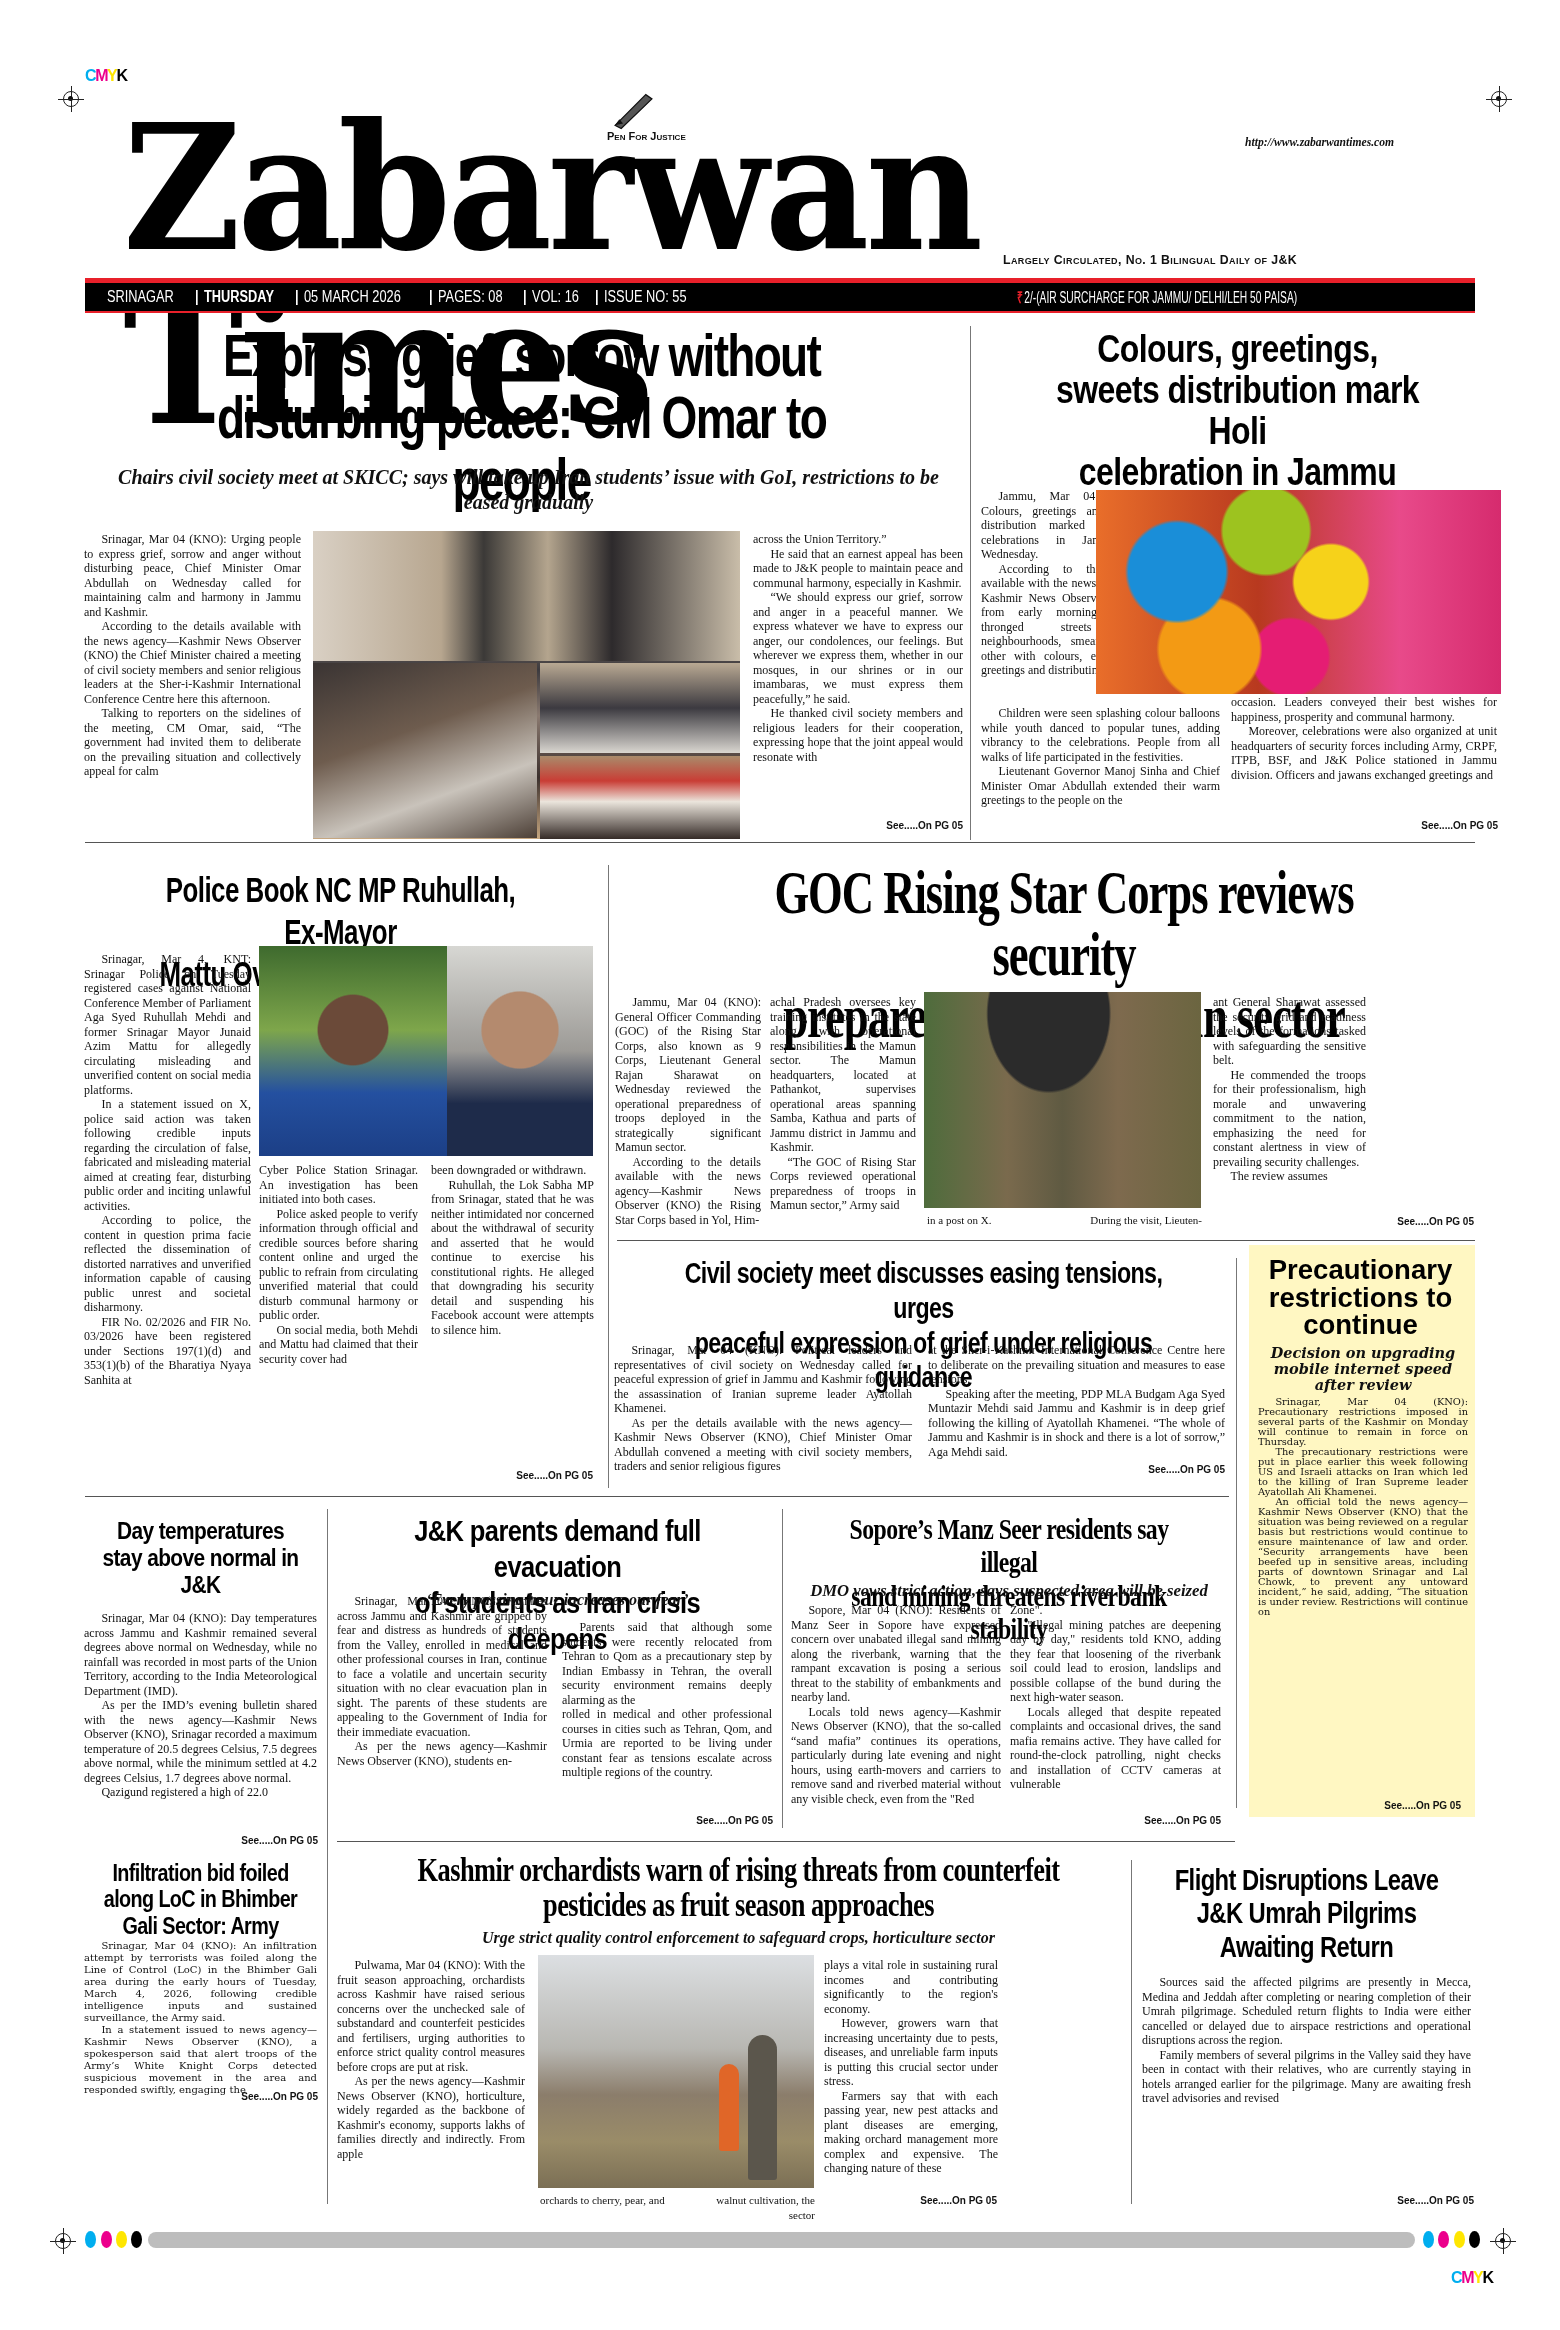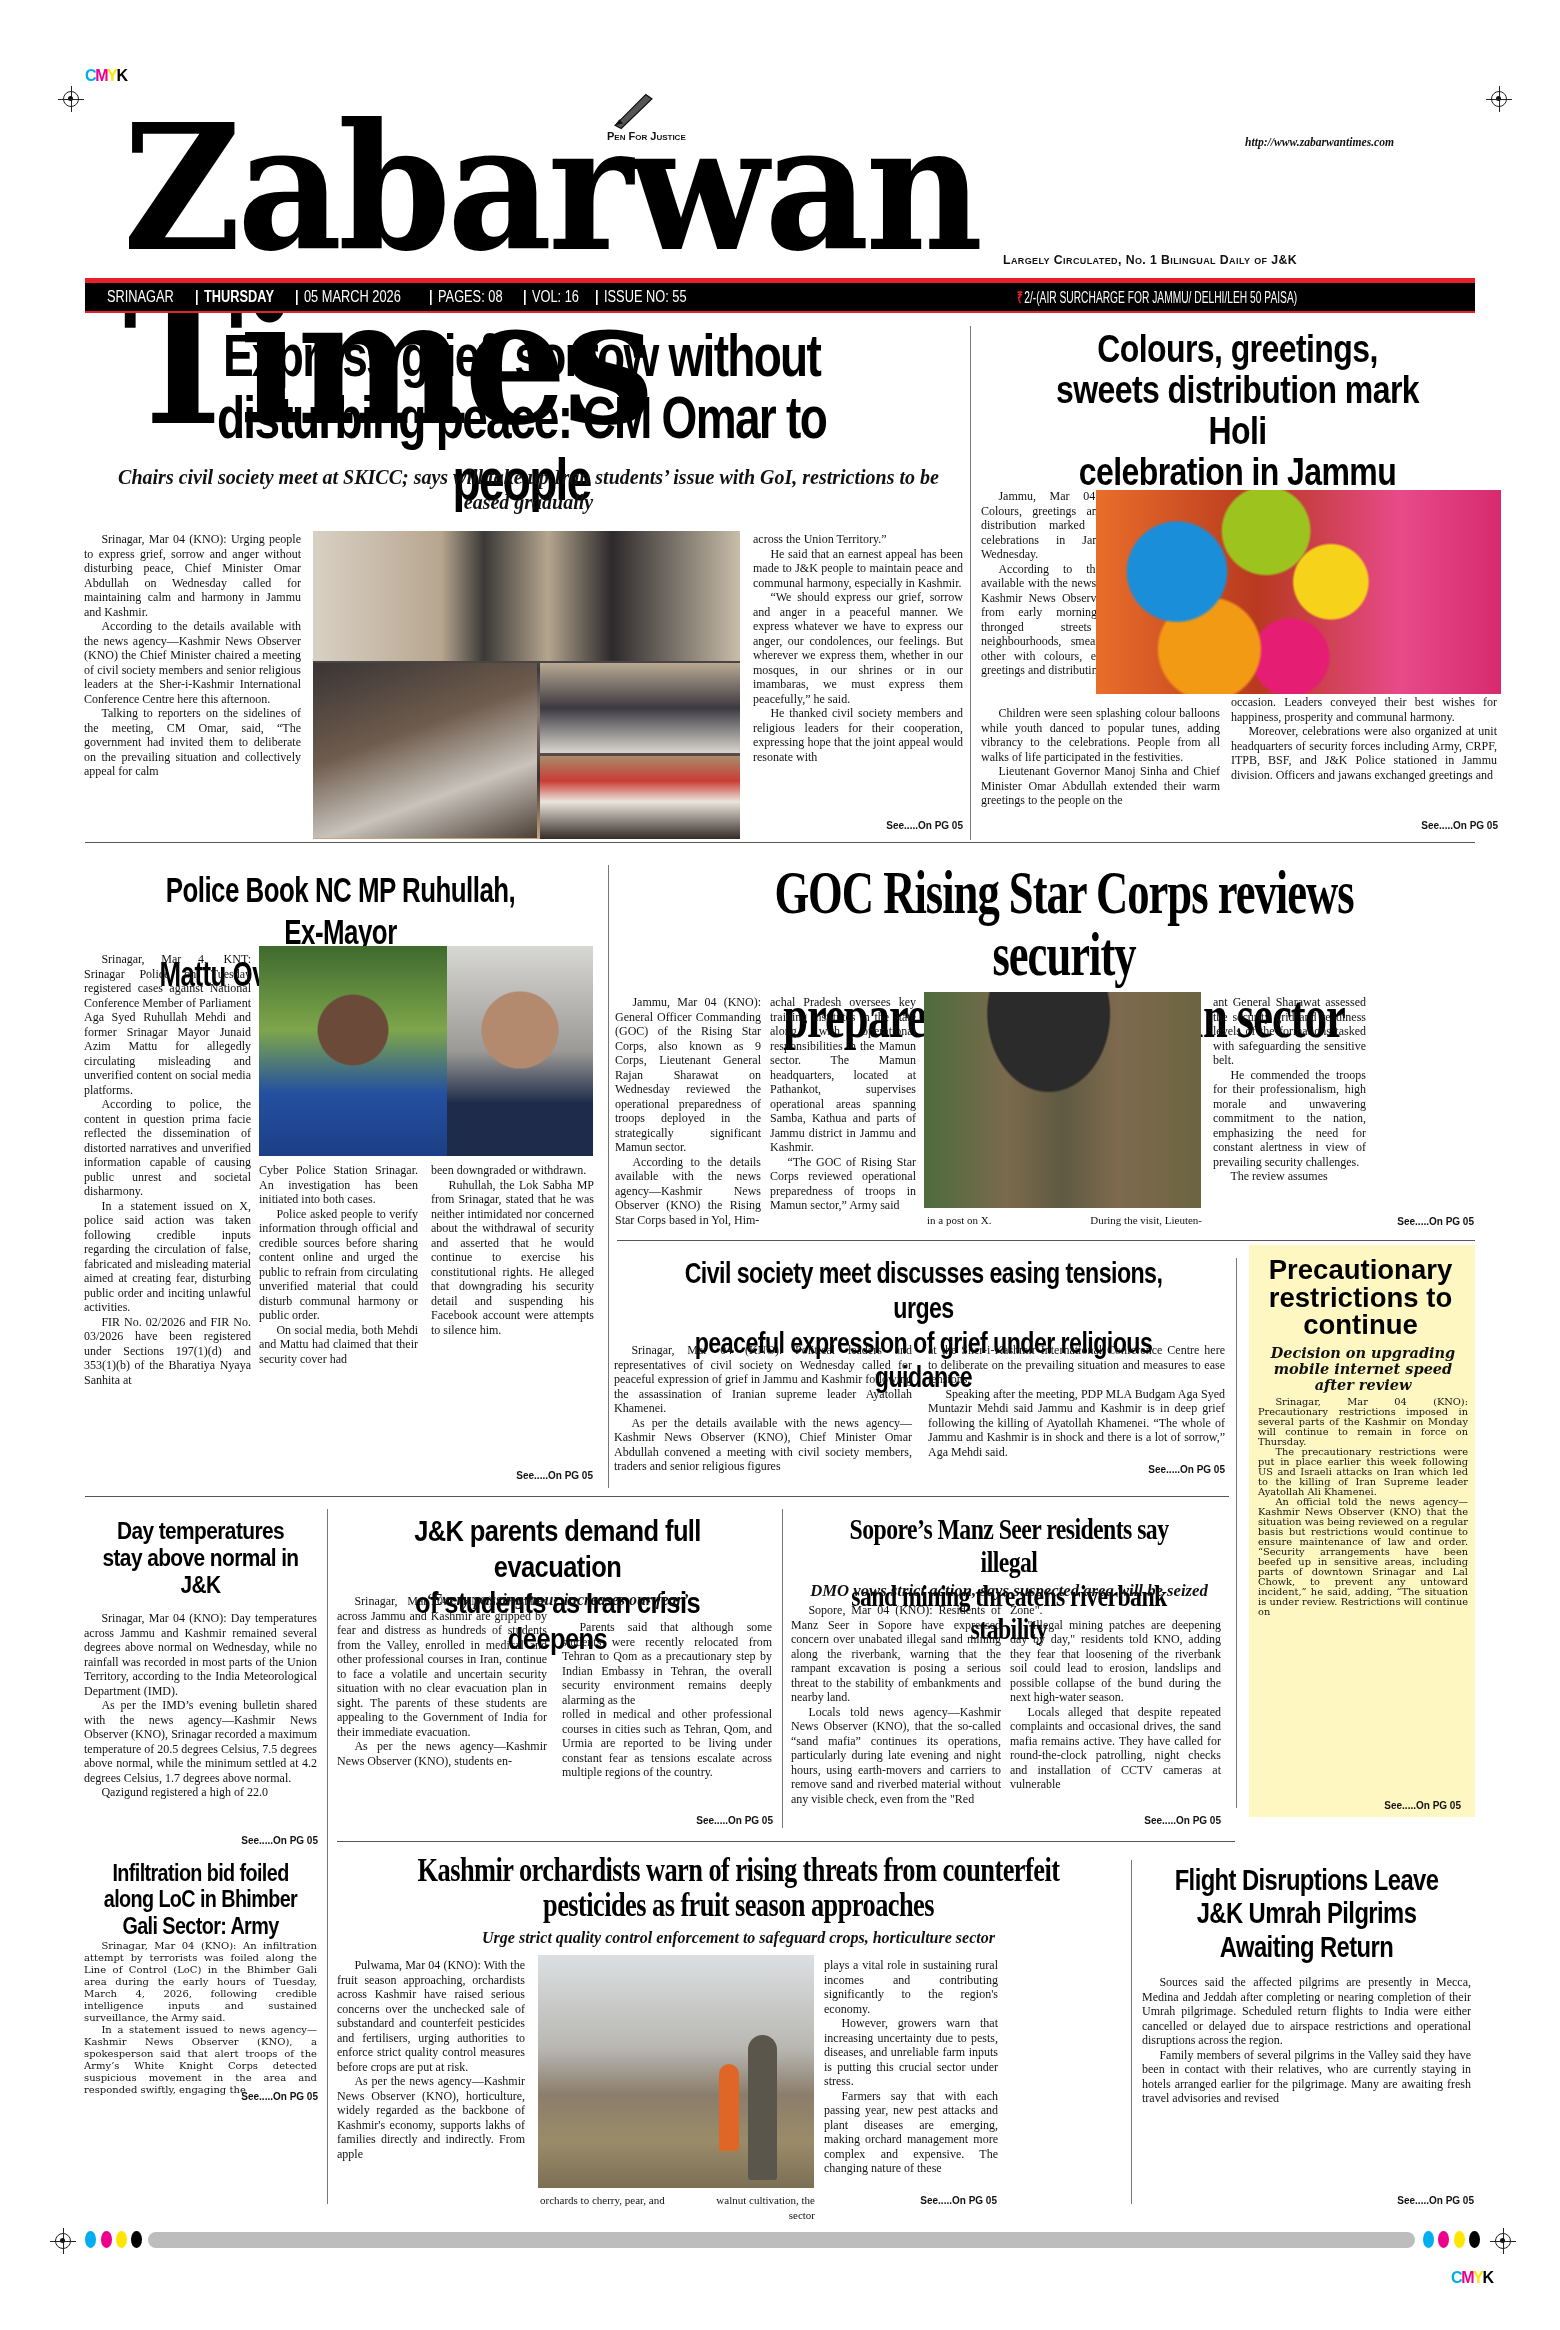--- a/index.html
+++ b/index.html
@@ -132,22 +132,22 @@
 <div class="see" style="left:1368px;top:820px;width:130px;">See.....On PG 05</div>
 
 <div class="hrule" style="left:85px;top:842px;width:1390px;"></div>
 
 <div class="hl hl-cond" style="left:80px;top:869px;width:521px;font-size:35px;letter-spacing:-0.7px;transform:scaleX(0.74);transform-origin:center top;line-height:1.2;">
   <div>Police Book NC MP Ruhullah, Ex-Mayor</div>
   <div>Mattu Over Social Media Posts</div>
 </div>
 <div class="body" style="left:84px;top:952px;width:167px;">
   <p>Srinagar, Mar 4, KNT: Srinagar Police on Tuesday registered cases against National Conference Member of Parliament Aga Syed Ruhullah Mehdi and former Srinagar Mayor Junaid Azim Mattu for allegedly circulating misleading and unverified content on social media platforms.</p>
+  <p>In a statement issued on X, police said action was taken following credible inputs regarding the circulation of false, fabricated and misleading material aimed at creating fear, disturbing public order and inciting unlawful activities.</p>
   <p>According to police, the content in question prima facie reflected the dissemination of distorted narratives and unverified information capable of causing public unrest and societal disharmony.</p>
-  <p>In a statement issued on X, police said action was taken following credible inputs regarding the circulation of false, fabricated and misleading material aimed at creating fear, disturbing public order and inciting unlawful activities.</p>
   <p>FIR No. 02/2026 and FIR No. 03/2026 have been registered under Sections 197(1)(d) and 353(1)(b) of the Bharatiya Nyaya Sanhita at</p>
 </div>
 <div class="photo" style="left:259px;top:946px;width:334px;height:210px;">
   <div class="abs" style="left:0;top:0;width:188px;height:210px;background:radial-gradient(circle at 50% 40%,#6b4a39 0 22%,transparent 23%),linear-gradient(180deg,#3e6a2e,#7ea64b 40%,#2450a0 70%,#1c3f86);"></div>
   <div class="abs" style="left:188px;top:0;width:146px;height:210px;background:radial-gradient(circle at 50% 40%,#b48a6e 0 26%,transparent 27%),linear-gradient(180deg,#d7d7d3,#9c9a96 50%,#1e2b4a 75%);"></div>
 </div>
 <div class="body" style="left:259px;top:1163px;width:159px;">
   <p style="text-indent:0">Cyber Police Station Srinagar. An investigation has been initiated into both cases.</p>
   <p>Police asked people to verify information through official and credible sources before sharing content online and urged the public to refrain from circulating unverified material that could disturb communal harmony or public order.</p>
   <p>On social media, both Mehdi and Mattu had claimed that their security cover had</p>

